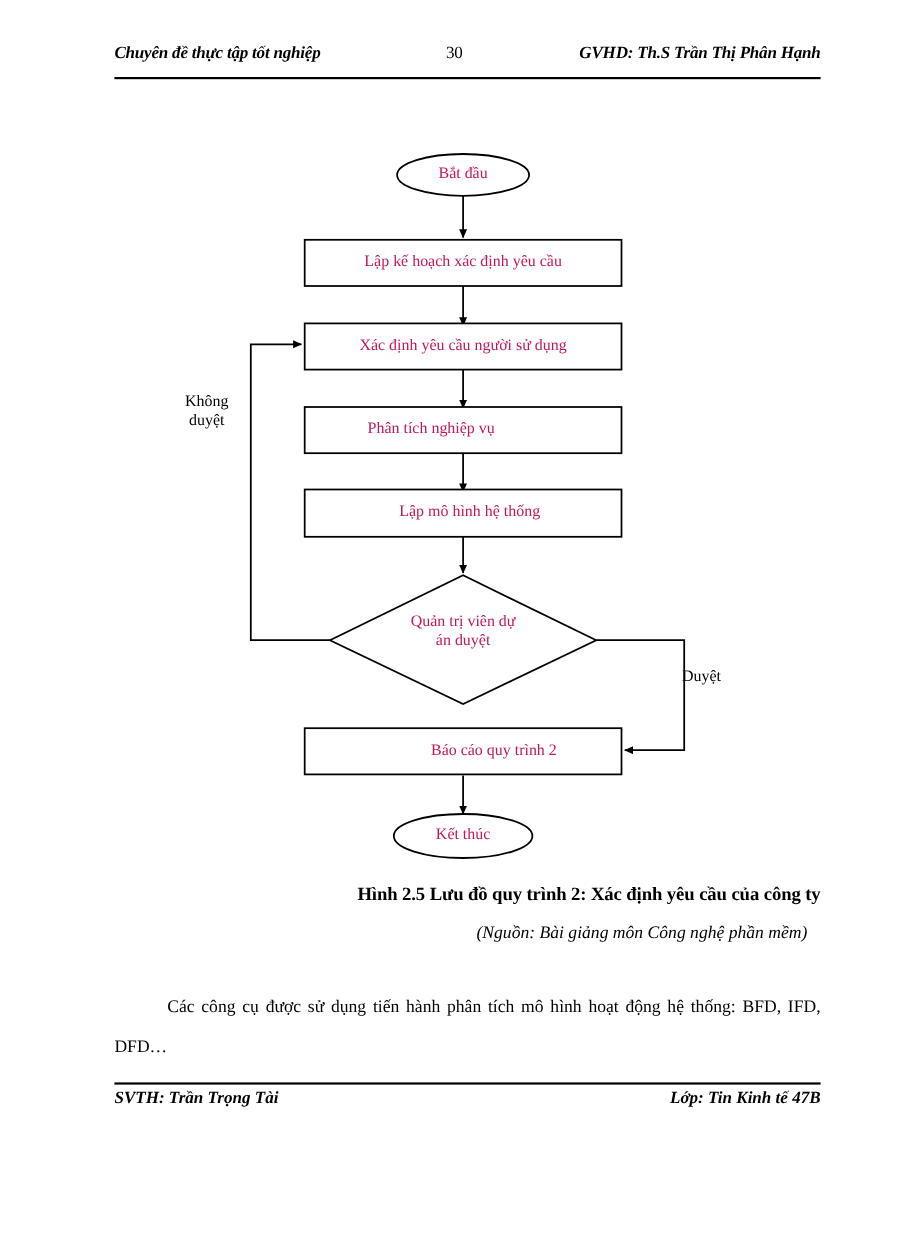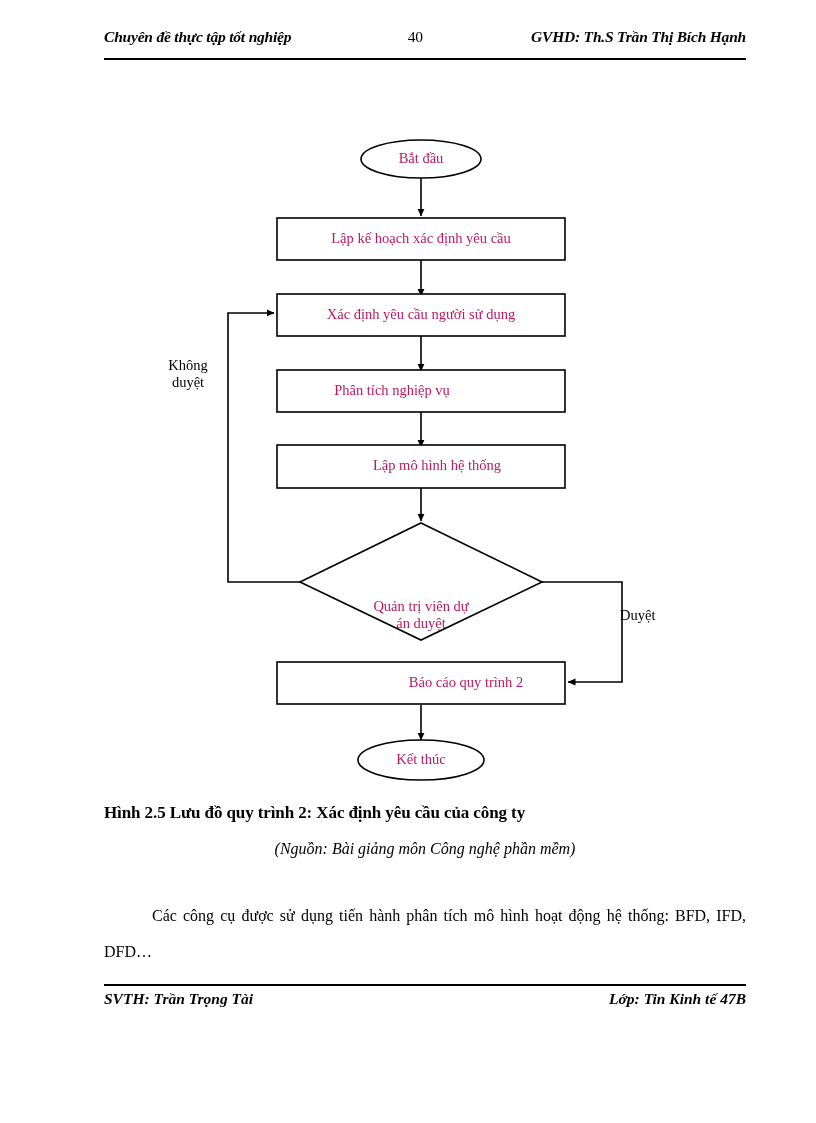--- a/index.html
+++ b/index.html
@@ -20,21 +20,21 @@
     position: absolute;
     left: 0; top: 0;
     width: 816px;
     height: 1123px;
   }
 
   
   .header {
     position: absolute;
     left: 104px;
-    top: 28px;
+    top: 40px;
     width: 642px;
     height: 30px;
     border-bottom: 2px solid #000;
     display: flex;
     align-items: flex-start;
     justify-content: space-between;
     font-style: italic;
     font-weight: bold;
     font-size: 15.5px;
     letter-spacing: -0.2px;
@@ -90,31 +90,31 @@
     text-align: center;
     white-space: pre-line;
   }
 
   
   .caption-main {
     position: absolute;
     left: 104px;
     top: 803px;
     width: 642px;
-    text-align: left;
+    text-align: right;
     font-weight: bold;
     font-size: 17px;
     letter-spacing: -0.1px;
   }
   .caption-sub {
     position: absolute;
-    left: 104px;
+    left: 92px;
     top: 840px;
     width: 642px;
-    text-align: center;
+    text-align: right;
     font-style: italic;
     font-size: 16px;
   }
 
   
   .body-par {
     position: absolute;
     left: 104px;
     top: 898px;
     width: 642px;
@@ -124,22 +124,22 @@
     text-indent: 48px;
   }
 </style>
 </head>
 <body>
 
 <div class="page">
 
   <div class="header">
     <span class="h-left">Chuyên đề thực tập tốt nghiệp</span>
-    <span class="h-mid">40</span>
-    <span class="h-right">GVHD:  Th.S Trần Thị Bích Hạnh</span>
+    <span class="h-mid">30</span>
+    <span class="h-right">GVHD:  Th.S Trần Thị Phân Hạnh</span>
   </div>
 
   <div class="flow">
     <svg width="816" height="800" viewBox="0 0 816 800" xmlns="http://www.w3.org/2000/svg">
       <defs>
         <marker id="arrow" markerWidth="9" markerHeight="9" refX="7.5" refY="3.6" orient="auto" markerUnits="userSpaceOnUse">
           <path d="M0,0 L8,3.6 L0,7.2 z" fill="#000"></path>
         </marker>
       </defs>
 
@@ -168,26 +168,26 @@
     </svg>
 
     <div class="node-label" style="left:341px; top:150px; width:160px;">Bắt đầu</div>
 
     <div class="node-label" style="left:277px; top:230px; width:288px;">Lập kế hoạch xác định  yêu cầu</div>
 
     <div class="node-label" style="left:277px; top:306px; width:288px;">Xác định yêu cầu người  sử dụng</div>
 
     <div class="node-label" style="left:277px; top:382px; width:230px;">Phân tích nghiệp  vụ</div>
 
-    <div class="node-label" style="left:293px; top:457px; width:288px;">Lập mô hình  hệ thống</div>
-
-    <div class="node-label" style="left:321px; top:557px; width:200px;margin-top:41px;">Quản trị viên  dự
+    <div class="node-label" style="left:283px; top:457px; width:288px;">Lập mô hình  hệ thống</div>
+
+    <div class="node-label" style="left:321px; top:557px; width:200px;">Quản trị viên  dự
 án duyệt</div>
 
-    <div class="node-label" style="left:294px; top:674px; width:344px;">Báo cáo quy trình  2</div>
+    <div class="node-label" style="left:277px; top:674px; width:344px;">Báo cáo quy trình  2</div>
 
     <div class="node-label" style="left:341px; top:751px; width:160px;">Kết thúc</div>
 
     <div class="edge-label" style="left:146px; top:357px; width:84px;">Không
 duyệt</div>
 
     <div class="edge-label" style="left:620px; top:607px; width:84px; text-align:left;">Duyệt</div>
   </div>
 
   <div class="caption-main">Hình 2.5 Lưu đồ quy trình 2: Xác định yêu cầu của công ty</div>

